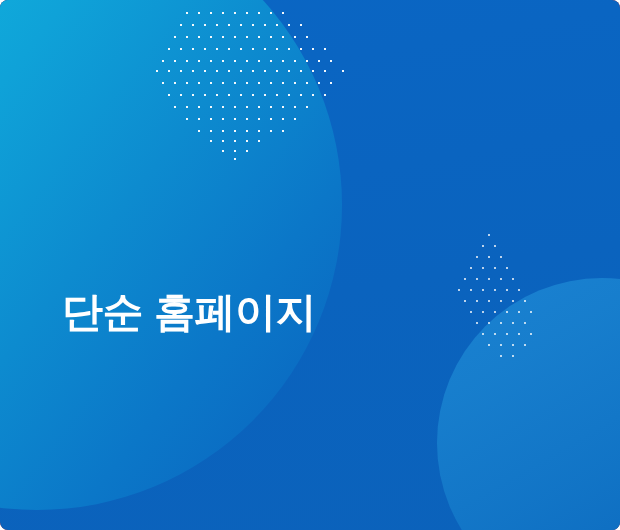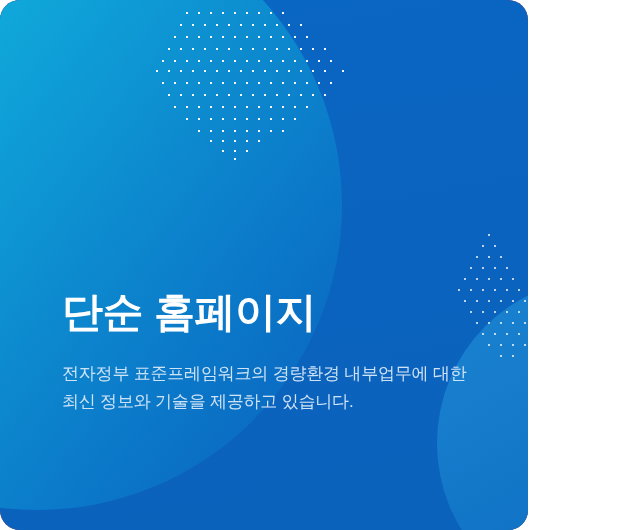--- a/index.html
+++ b/index.html
@@ -10,23 +10,23 @@
   body {
     width: 620px;
     height: 530px;
     overflow: hidden;
     font-family: "Liberation Sans", "DejaVu Sans", sans-serif;
   }
 
   
   .hero {
     position: relative;
-    width: 528px;
+    width: 620px;
     height: 530px;
-    border-radius: 20px;
+    border-radius: 8px;
     overflow: hidden;
     background: #b91c1c;
     box-sizing: border-box;
   }
 
   
   .hero-bg {
     position: absolute;
     inset: 0;
     background: linear-gradient(170deg, #0a66c4 0%, #0a63be 55%, #0b62bb 100%);
@@ -322,17 +322,15 @@
         <rect x="45" y="116" width="2" height="2"></rect>
         <rect x="57" y="116" width="2" height="2"></rect>
         <rect x="69" y="116" width="2" height="2"></rect>
       <rect x="45" y="127" width="2" height="2"></rect>
         <rect x="57" y="127" width="2" height="2"></rect>
     </g>
   </svg>
 
   <div class="copy">
     <h1 class="hero-title">단순 홈페이지</h1>
-    <p class="hero-subtitle">전자정부 표준프레임워크의 경량환경 내부업무에 대한
-최신 정보와 기술을 제공하고 있습니다.</p>
   </div>
 
 </div>
 
 </body></html>

